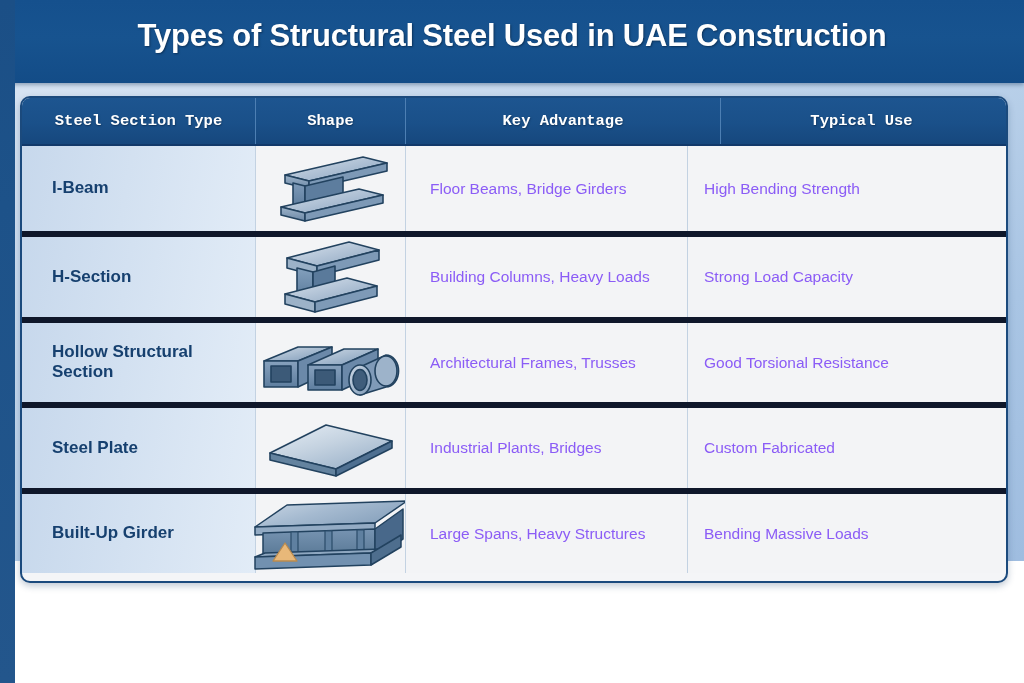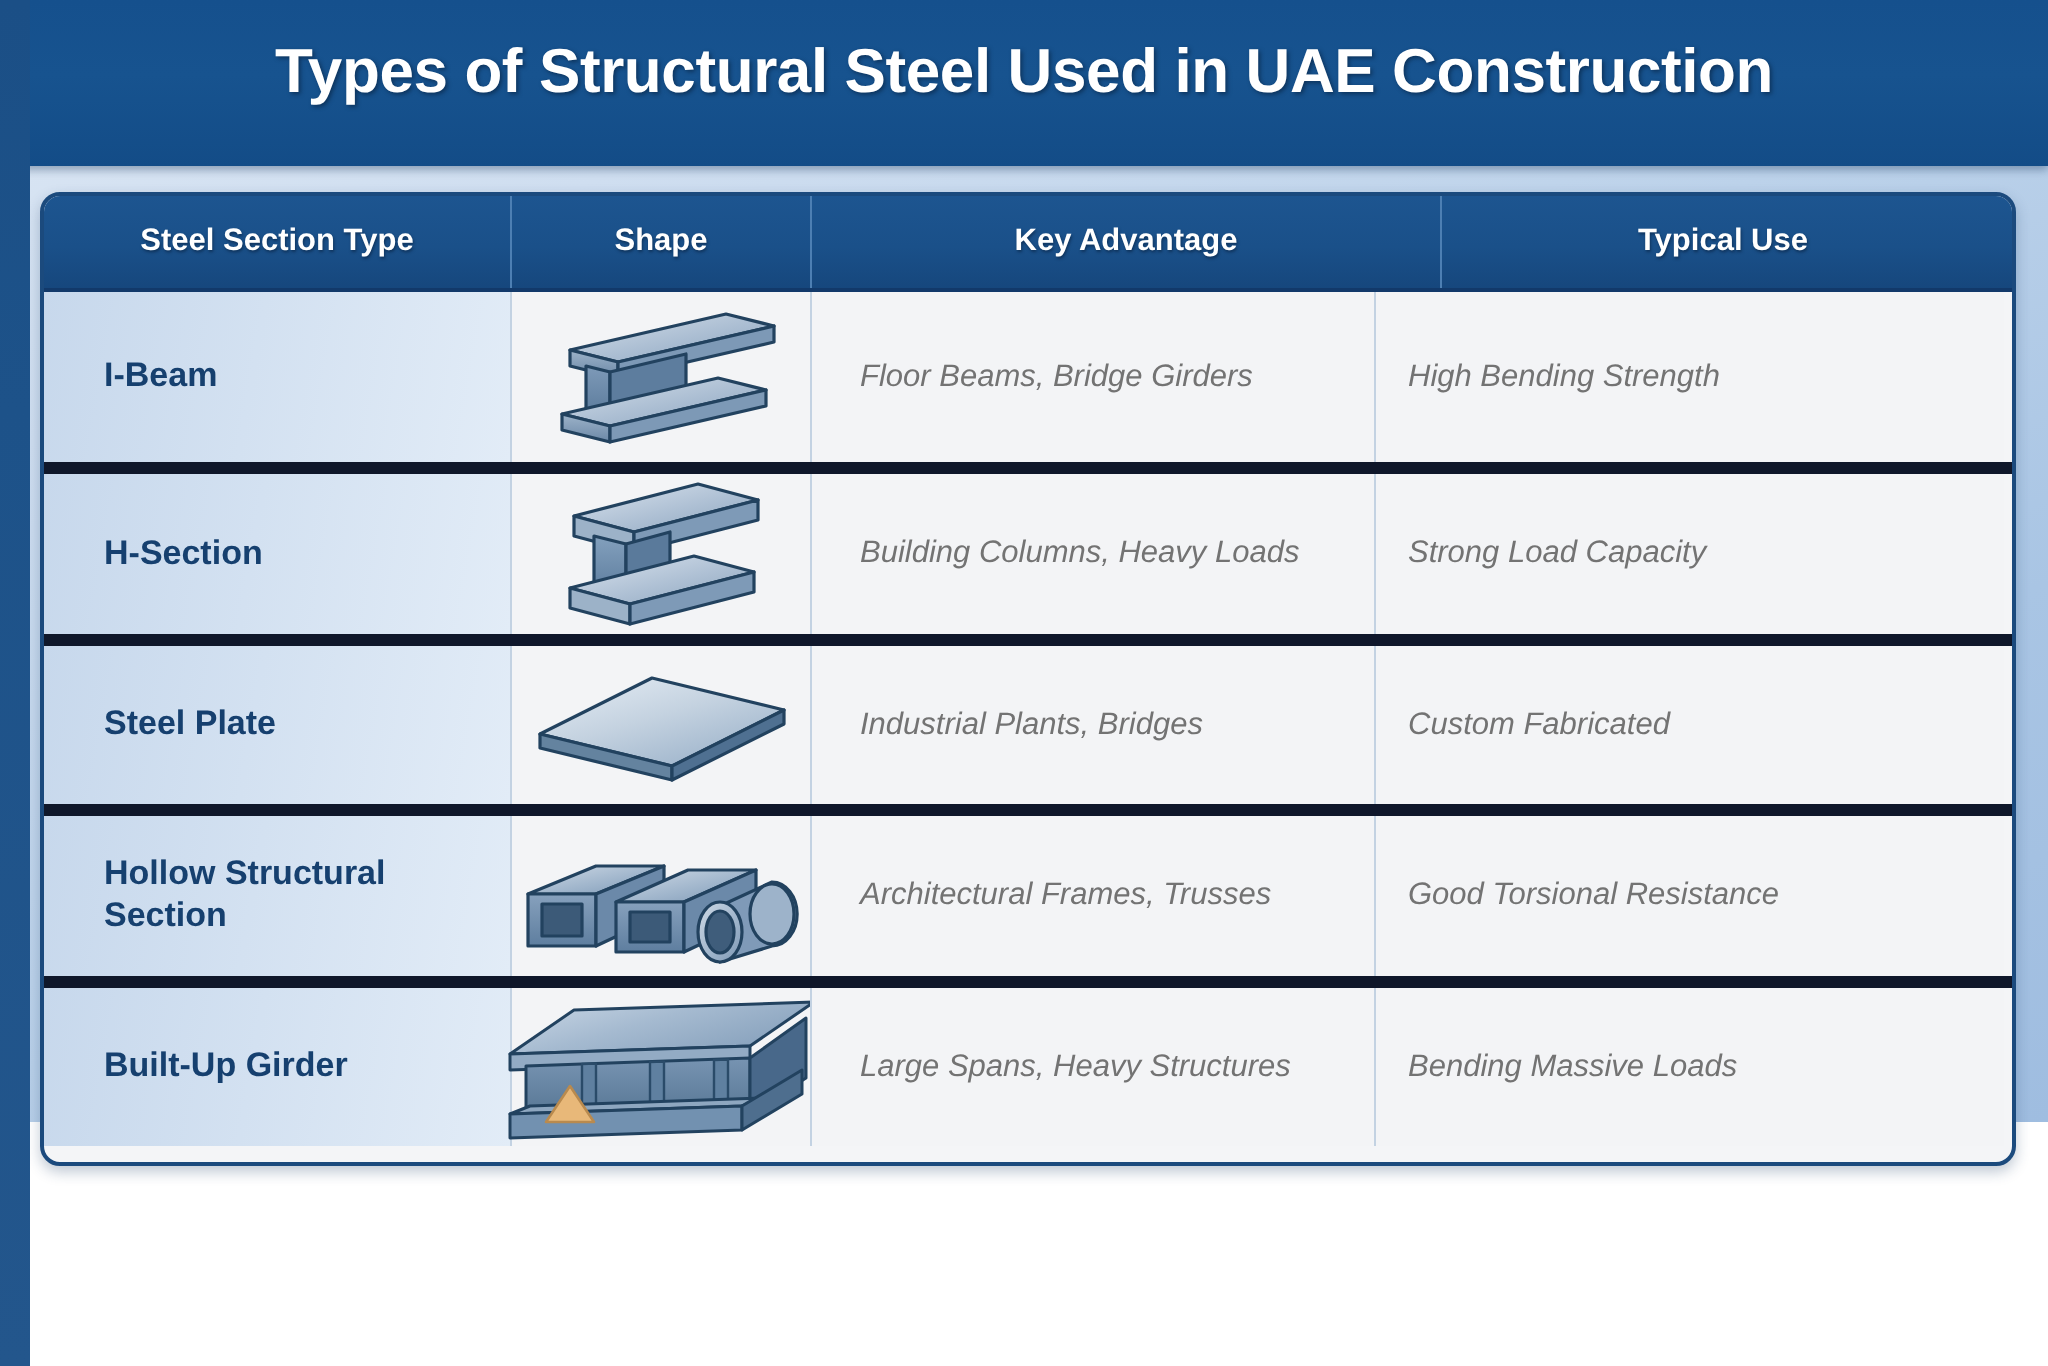--- a/index.html
+++ b/index.html
@@ -85,20 +85,21 @@
   }
   #table-head .hcell {
     display: flex;
     align-items: center;
     justify-content: center;
     color: #ffffff;
     font-size: 15.5px;
     font-weight: bold;
     text-shadow: 0.5px 1px 1.5px rgba(4,22,45,0.5);
     box-sizing: border-box;
+    font-family: Liberation Mono, monospace;
   }
   #table-head .hcell + .hcell {
     border-left: 1px solid #4d7fb3;
   }
 
   
   .col-1 { width: 233px; }
   .col-2 { width: 150px; }
   .col-3 { width: 282px; }
   .col-4 { width: 315px; }
@@ -135,24 +136,23 @@
   .cell.c-shape {
     background: #f3f4f6;
     justify-content: center;
   }
   .cell.c-use, .cell.c-adv {
     background: #f3f4f6;
     padding-left: 24px;
     padding-right: 12px;
   }
   .cell.c-use .text, .cell.c-adv .text {
-    color: #737373;
+    color: #8b5cf6;
     font-size: 15.5px;
     line-height: 1.25;
-    font-style: italic;
   }
   .cell.c-adv { padding-left: 16px; }
 
   .shape-holder {
     width: 140px;
     height: 78px;
     display: flex;
     align-items: center;
     justify-content: center;
   }
@@ -263,20 +263,68 @@
       <div class="cell c-use col-3">
         <span class="text">Building Columns, Heavy Loads</span>
       </div>
       <div class="cell c-adv col-4">
         <span class="text">Strong Load Capacity</span>
       </div>
     </div>
 
     <div class="trow">
       <div class="cell c-name col-1">
+        <span class="label">Hollow Structural Section</span>
+      </div>
+      <div class="cell c-shape col-2">
+        <div class="shape-holder">
+          <svg width="142" height="70" viewBox="0 0 142 70">
+            <defs>
+              <linearGradient id="gTub" x1="0" y1="0" x2="1" y2="1">
+                <stop offset="0%" stop-color="#cfdae6"></stop>
+                  <stop offset="60%" stop-color="#9db3ca"></stop>
+                  <stop offset="100%" stop-color="#7c97b4"></stop>
+              </linearGradient>
+              <linearGradient id="gTubSide" x1="0" y1="0" x2="0" y2="1">
+                <stop offset="0%" stop-color="#87a1bd"></stop>
+                  <stop offset="100%" stop-color="#5e7e9f"></stop>
+              </linearGradient>
+            </defs>
+            <g stroke="#22425f" stroke-width="1.6" stroke-linejoin="round">
+
+              <polygon points="4,34 38,20 72,20 38,34" fill="url(#gTub)"></polygon>
+              <polygon points="38,20 72,20 72,44 38,44" fill="#8aa4c0" opacity="0"></polygon>
+              <polygon points="4,34 38,34 38,60 4,60" fill="url(#gTubSide)"></polygon>
+              <polygon points="38,34 72,20 72,44 38,60" fill="#6b89a9"></polygon>
+
+              <polygon points="11,39 31,39 31,55 11,55" fill="#3c5a78"></polygon>
+
+              <polygon points="48,38 84,22 118,22 82,38" fill="url(#gTub)"></polygon>
+              <polygon points="48,38 82,38 82,63 48,63" fill="url(#gTubSide)"></polygon>
+              <polygon points="82,38 118,22 118,46 82,63" fill="#6b89a9"></polygon>
+              <polygon points="55,43 75,43 75,58 55,58" fill="#3c5a78"></polygon>
+
+              <path d="M100,40 L126,28 A11,14 0 0 1 126,60 L100,68 Z" fill="#7f9ab8"></path>
+              <ellipse cx="126" cy="44" rx="11" ry="15" fill="#9db3ca"></ellipse>
+              <ellipse cx="100" cy="53" rx="11" ry="15" fill="url(#gTub)"></ellipse>
+              <ellipse cx="100" cy="53" rx="7" ry="10.5" fill="#3f5d7b"></ellipse>
+            </g>
+          </svg>
+        </div>
+      </div>
+      <div class="cell c-use col-3">
+        <span class="text">Architectural Frames, Trusses</span>
+      </div>
+      <div class="cell c-adv col-4">
+        <span class="text">Good Torsional Resistance</span>
+      </div>
+    </div>
+
+    <div class="trow">
+      <div class="cell c-name col-1">
         <span class="label">Steel Plate</span>
       </div>
       <div class="cell c-shape col-2">
         <div class="shape-holder">
           <svg width="134" height="58" viewBox="0 0 134 58">
             <defs>
               <linearGradient id="gPlate" x1="0.1" y1="0" x2="0.9" y2="1">
                 <stop offset="0%" stop-color="#e3ebf3"></stop>
                   <stop offset="45%" stop-color="#c4d2e0"></stop>
                   <stop offset="100%" stop-color="#96aec7"></stop>
@@ -293,68 +341,20 @@
       <div class="cell c-use col-3">
         <span class="text">Industrial Plants, Bridges</span>
       </div>
       <div class="cell c-adv col-4">
         <span class="text">Custom Fabricated</span>
       </div>
     </div>
 
     <div class="trow">
       <div class="cell c-name col-1">
-        <span class="label">Hollow Structural Section</span>
-      </div>
-      <div class="cell c-shape col-2">
-        <div class="shape-holder">
-          <svg width="142" height="70" viewBox="0 0 142 70">
-            <defs>
-              <linearGradient id="gTub" x1="0" y1="0" x2="1" y2="1">
-                <stop offset="0%" stop-color="#cfdae6"></stop>
-                  <stop offset="60%" stop-color="#9db3ca"></stop>
-                  <stop offset="100%" stop-color="#7c97b4"></stop>
-              </linearGradient>
-              <linearGradient id="gTubSide" x1="0" y1="0" x2="0" y2="1">
-                <stop offset="0%" stop-color="#87a1bd"></stop>
-                  <stop offset="100%" stop-color="#5e7e9f"></stop>
-              </linearGradient>
-            </defs>
-            <g stroke="#22425f" stroke-width="1.6" stroke-linejoin="round">
-
-              <polygon points="4,34 38,20 72,20 38,34" fill="url(#gTub)"></polygon>
-              <polygon points="38,20 72,20 72,44 38,44" fill="#8aa4c0" opacity="0"></polygon>
-              <polygon points="4,34 38,34 38,60 4,60" fill="url(#gTubSide)"></polygon>
-              <polygon points="38,34 72,20 72,44 38,60" fill="#6b89a9"></polygon>
-
-              <polygon points="11,39 31,39 31,55 11,55" fill="#3c5a78"></polygon>
-
-              <polygon points="48,38 84,22 118,22 82,38" fill="url(#gTub)"></polygon>
-              <polygon points="48,38 82,38 82,63 48,63" fill="url(#gTubSide)"></polygon>
-              <polygon points="82,38 118,22 118,46 82,63" fill="#6b89a9"></polygon>
-              <polygon points="55,43 75,43 75,58 55,58" fill="#3c5a78"></polygon>
-
-              <path d="M100,40 L126,28 A11,14 0 0 1 126,60 L100,68 Z" fill="#7f9ab8"></path>
-              <ellipse cx="126" cy="44" rx="11" ry="15" fill="#9db3ca"></ellipse>
-              <ellipse cx="100" cy="53" rx="11" ry="15" fill="url(#gTub)"></ellipse>
-              <ellipse cx="100" cy="53" rx="7" ry="10.5" fill="#3f5d7b"></ellipse>
-            </g>
-          </svg>
-        </div>
-      </div>
-      <div class="cell c-use col-3">
-        <span class="text">Architectural Frames, Trusses</span>
-      </div>
-      <div class="cell c-adv col-4">
-        <span class="text">Good Torsional Resistance</span>
-      </div>
-    </div>
-
-    <div class="trow">
-      <div class="cell c-name col-1">
         <span class="label">Built-Up Girder</span>
       </div>
       <div class="cell c-shape col-2">
         <div class="shape-holder">
           <svg width="160" height="84" viewBox="0 0 160 84">
             <defs>
               <linearGradient id="gGirdTop" x1="0" y1="0" x2="1" y2="0.6">
                 <stop offset="0%" stop-color="#cbd8e6"></stop>
                   <stop offset="50%" stop-color="#a5bad0"></stop>
                   <stop offset="100%" stop-color="#88a2bd"></stop>

